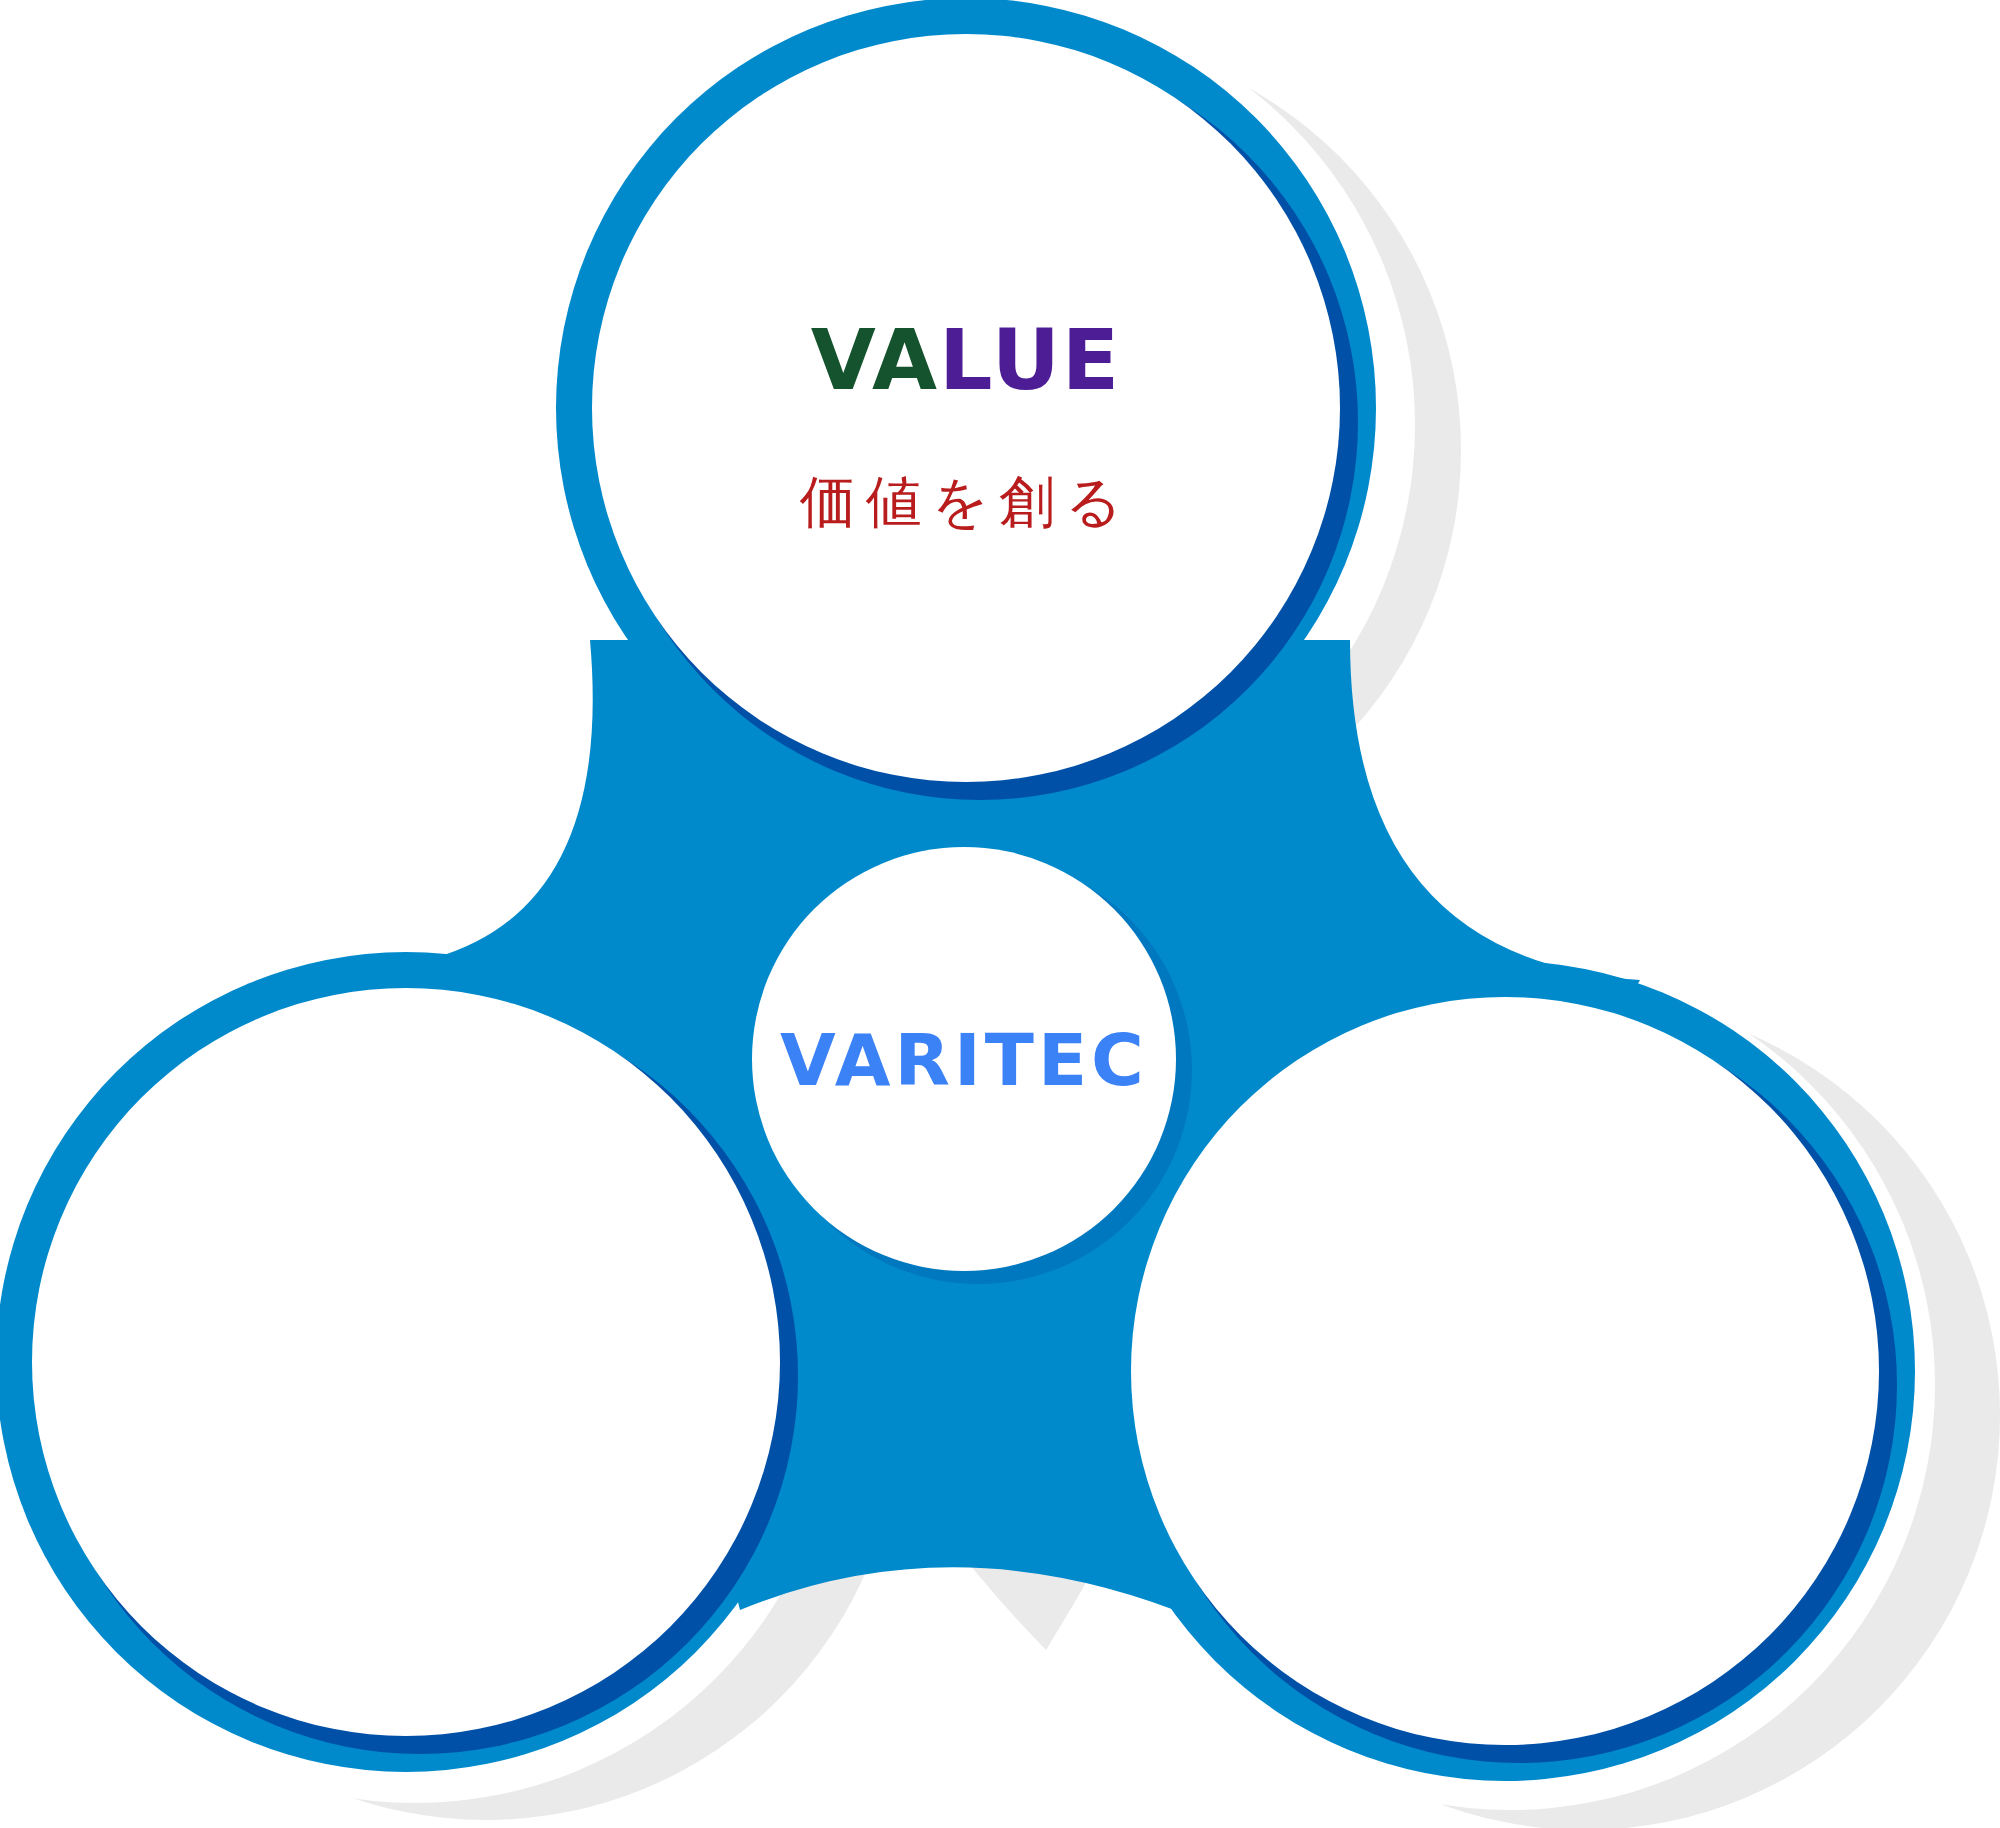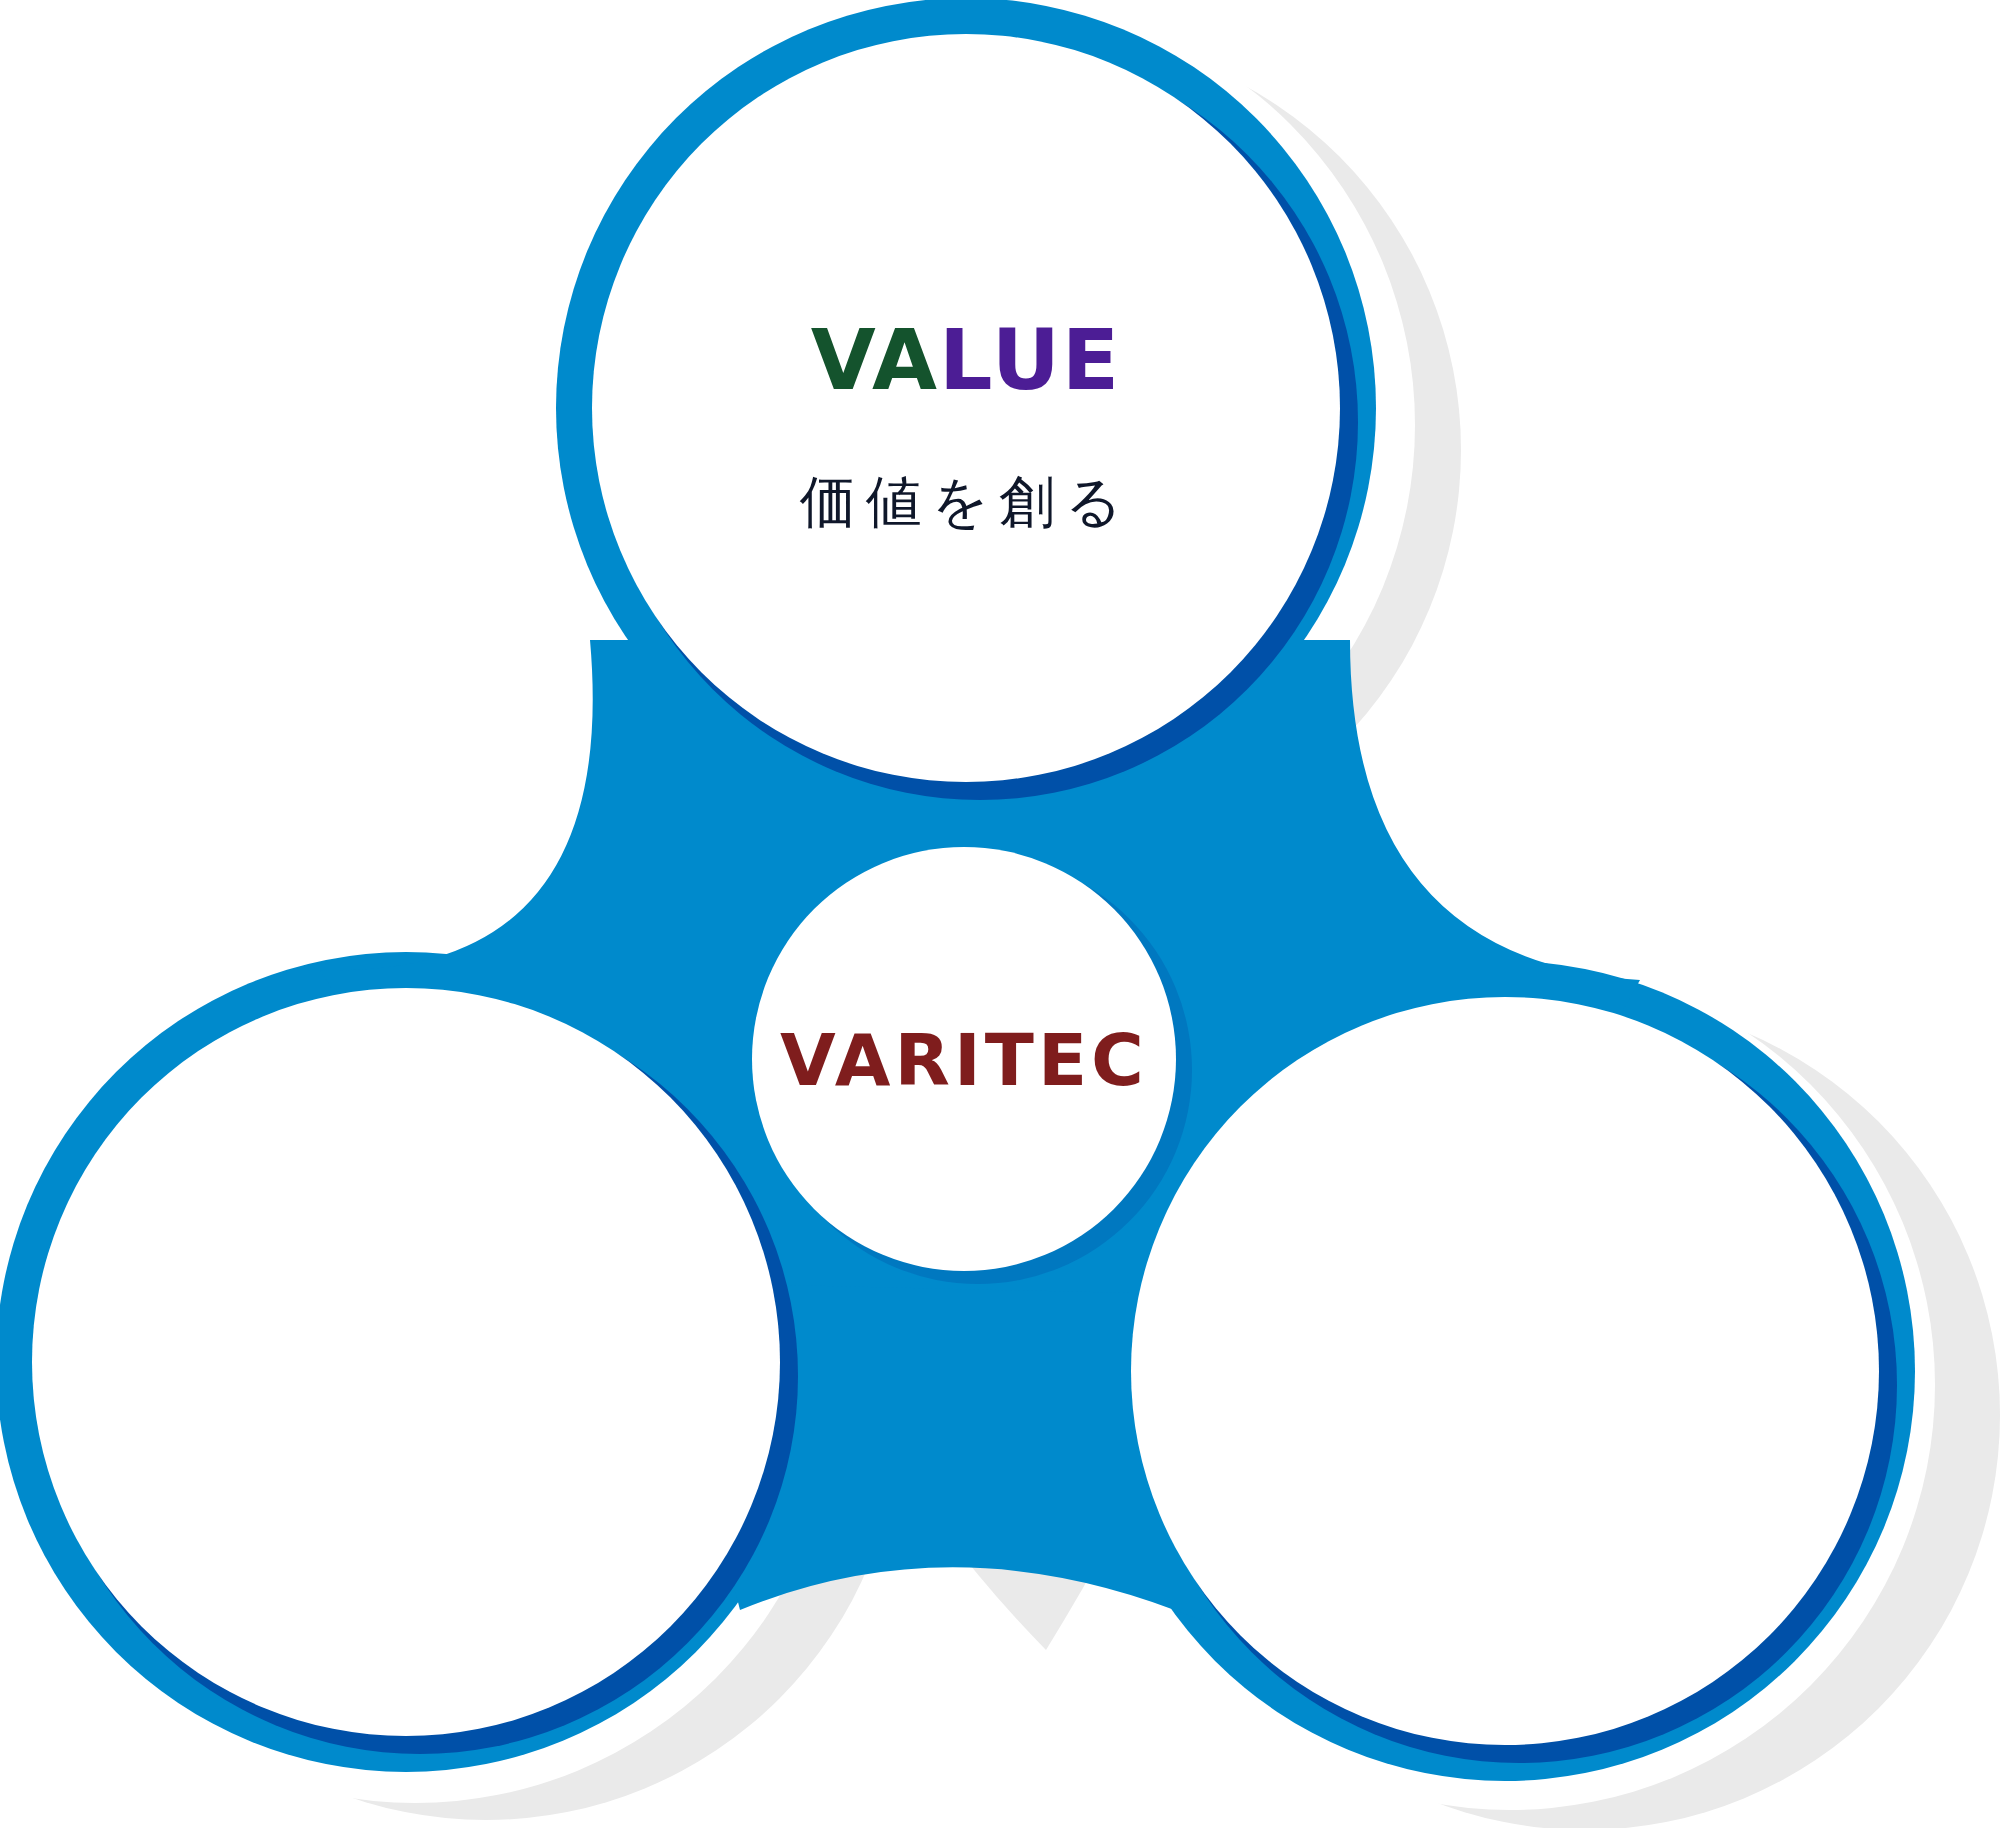--- a/index.html
+++ b/index.html
@@ -2,22 +2,22 @@
 <html><head>
 <meta charset="utf-8">
 <style>
   html, body { margin:0; padding:0; background:#ffffff; }
   body { width:2000px; height:1828px; position:relative; overflow:hidden; font-family:"DejaVu Sans","Liberation Sans",sans-serif; }
   svg.bg { position:absolute; left:0; top:0; }
   .label { position:absolute; text-align:center; transform:translateX(-50%); white-space:nowrap; }
   .en { font-family:"DejaVu Sans","Liberation Sans",sans-serif; font-weight:bold; font-size:84px; letter-spacing:2px; line-height:1; }
   .en .hi { color:#14532d; }
   .en .lo { color:#4c1d95;margin-top:44px; }
-  .jp { font-family:"DejaVu Sans",sans-serif; font-size:56px; color:#0f172a; letter-spacing:10px; line-height:1; margin-top:72px; }
-  .center-label { position:absolute; transform:translate(-50%,-50%); font-family:"DejaVu Sans","Liberation Sans",sans-serif; font-weight:bold; font-size:72px; color:#7f1d1d; letter-spacing:4px; white-space:nowrap; }
+  .jp { font-family:"DejaVu Sans",sans-serif; font-size:56px; color:#b91c1c; letter-spacing:10px; line-height:1; margin-top:72px; }
+  .center-label { position:absolute; transform:translate(-50%,-50%); font-family:"DejaVu Sans","Liberation Sans",sans-serif; font-weight:bold; font-size:72px; color:#3b82f6; letter-spacing:4px; white-space:nowrap; }
 </style>
 </head>
 <body>
 
 <svg class="bg" width="2000" height="1828" viewBox="0 0 2000 1828">
 
   <g fill="#eaeaea">
     <circle cx="1046" cy="450" r="415"></circle>
     <circle cx="486" cy="1405" r="415"></circle>
     <circle cx="1585" cy="1415" r="415"></circle>

